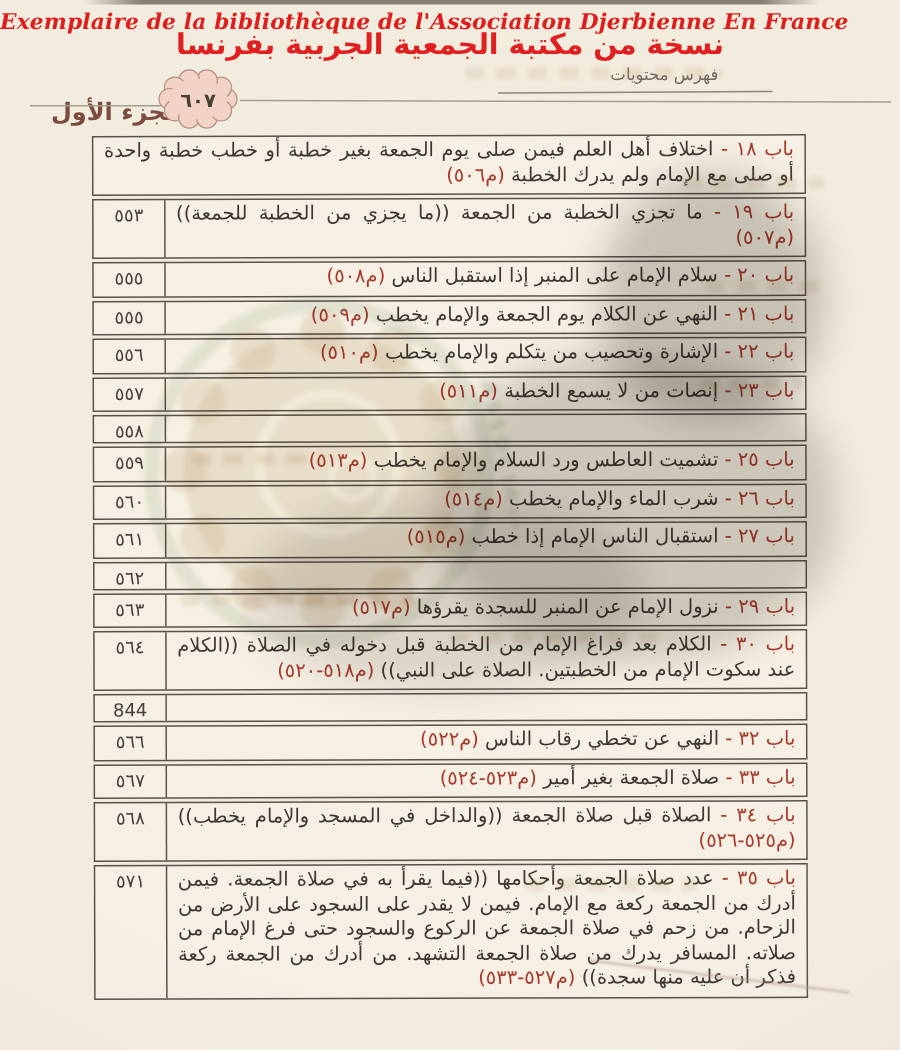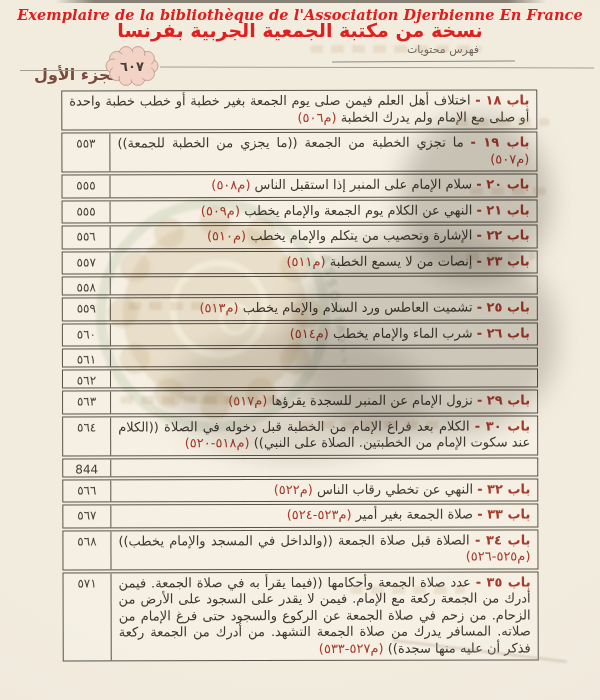--- a/index.html
+++ b/index.html
@@ -8,21 +8,21 @@
     position:relative;width:600px;height:700px;overflow:hidden;
     background:
       radial-gradient(130% 100% at 48% 42%, #f2ecdf 52%, #efe6da 82%, #ebdfd3 100%);
   }
   
   .scan-edge{position:absolute;top:0;left:55px;width:492px;height:3px;
     background:linear-gradient(90deg,transparent,#736d63 8%,#6d6must 50%,#736d63 92%,transparent);
     background:linear-gradient(90deg,transparent,#736d63 8%,#736d63 92%,transparent);
     border-radius:2px;opacity:.85;}
   
-  .fr-line{position:absolute;top:6px;left:0;width:100%;text-align:center;
+  .fr-line{position:absolute;top:6px;left:0;width:100%;text-align:left;
     font-family:"DejaVu Serif",serif;font-style:italic;font-weight:700;
     font-size:14.5px;color:#e01d1d;letter-spacing:.1px;}
   .ar-line{position:absolute;top:19px;left:0;width:100%;text-align:center;
     direction:rtl;font-weight:700;font-size:19px;color:#e02020;}
   .contents-label{position:absolute;top:43px;right:121px;direction:rtl;
     font-size:11px;color:#6e675e;}
   .contents-underline{position:absolute;top:61px;left:332px;width:183px;height:1.3px;
     background:#8f877b;transform:rotate(-.3deg);}
   .part-label{position:absolute;top:65px;left:34px;direction:rtl;
     font-size:16px;font-weight:700;color:#7b4b3e;}
@@ -32,21 +32,21 @@
   .seal{position:absolute;top:43px;left:102px;}
   
   .toc{position:absolute;left:62px;top:90px;width:476px;
     display:flex;flex-direction:column;gap:2px;transform:rotate(-.15deg);}
   .row{border:1px solid #5a5249;display:flex;background:rgba(252,248,240,.30);}
   .pagecol{width:47px;min-width:47px;border-right:1px solid #5a5249;
     display:flex;justify-content:center;align-items:flex-start;
     padding-top:3px;font-size:12px;color:#474139;}
   .textcol{flex:1;padding:2px 7px 3px 7px;direction:rtl;text-align:justify;
     font-size:13px;line-height:16.5px;color:#3e3830;}
-  .bab{color:#a73b2d;font-weight:700;}
+  .bab{color:#a73b2d;font-weight:400;}
   .ref{color:#a73b2d;}
   
   .shadow{position:absolute;pointer-events:none;mix-blend-mode:multiply;filter:blur(12px);}
   .shadow-head{left:400px;top:115px;width:150px;height:165px;
     background:rgba(118,111,102,.34);border-radius:50% 50% 46% 46%;}
   .shadow-torso{left:292px;top:235px;width:265px;height:205px;
     background:rgba(118,111,102,.30);border-radius:46%;}
   .shadow-lower{left:168px;top:330px;width:260px;height:130px;
     background:rgba(118,111,102,.20);border-radius:50%;}
   
@@ -133,20 +133,21 @@
       <div class="textcol"><span class="bab">باب ٢٥ -</span> <span>تشميت العاطس ورد السلام والإمام يخطب</span> <span class="ref">(م٥١٣)</span></div>
     </div>
 
     <div class="row">
       <div class="pagecol">٥٦٠</div>
       <div class="textcol"><span class="bab">باب ٢٦ -</span> <span>شرب الماء والإمام يخطب</span> <span class="ref">(م٥١٤)</span></div>
     </div>
 
     <div class="row">
       <div class="pagecol">٥٦١</div>
+      <div class="textcol"><span class="bab">باب ٢٧ -</span> <span>استقبال الناس الإمام إذا خطب</span> <span class="ref">(م٥١٥)</span></div>
     </div>
 
     <div class="row">
       <div class="pagecol">٥٦٢</div>
     </div>
 
     <div class="row">
       <div class="pagecol">٥٦٣</div>
       <div class="textcol"><span class="bab">باب ٢٩ -</span> <span>نزول الإمام عن المنبر للسجدة يقرؤها</span> <span class="ref">(م٥١٧)</span></div>
     </div>

